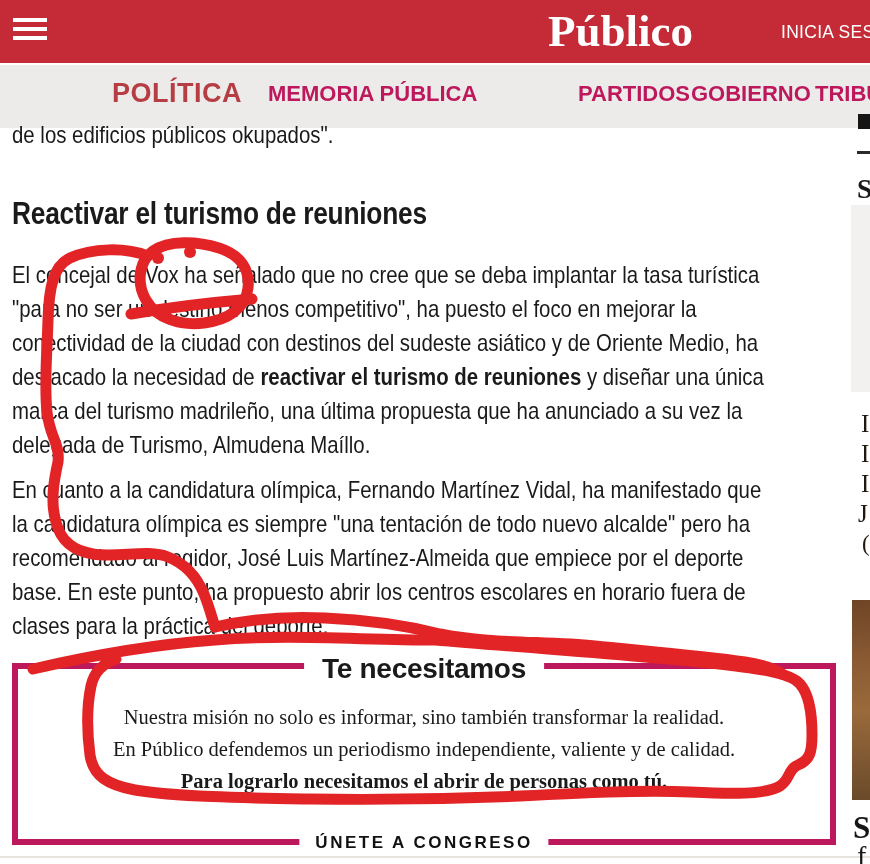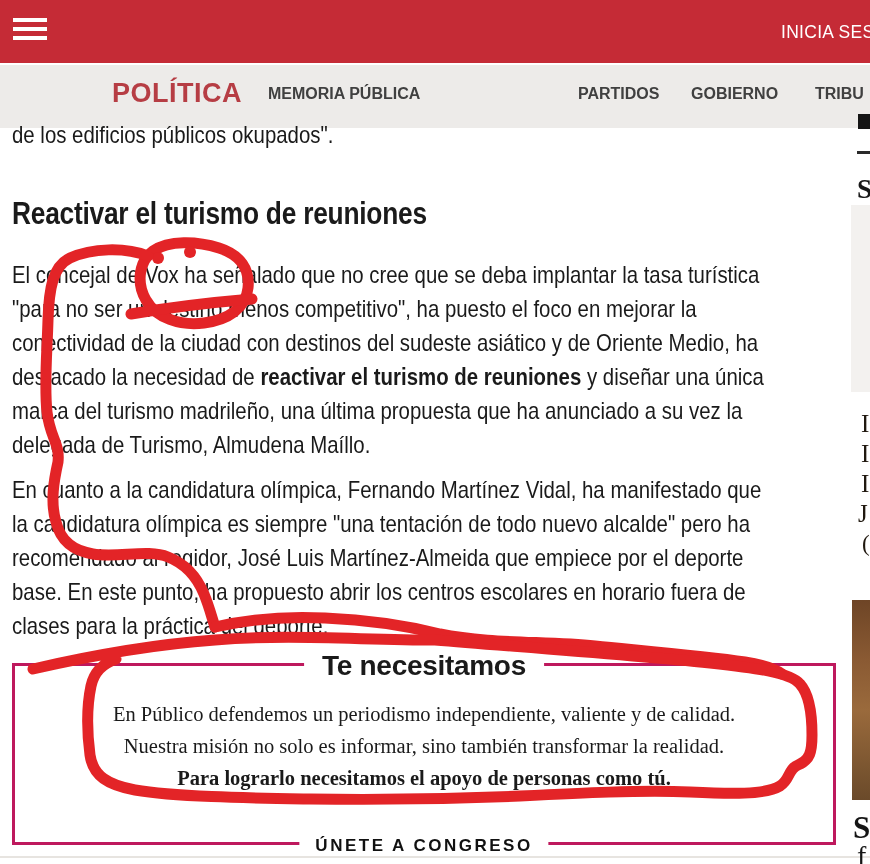--- a/index.html
+++ b/index.html
@@ -10,39 +10,39 @@
   .topbar{position:absolute;left:0;top:0;width:870px;height:63px;background:var(--header_red,#c52b36);}
   .burger{position:absolute;left:13px;top:18px;width:34px;height:26px;cursor:pointer;}
   .burger span{display:block;width:34px;height:4px;background:#fff;margin-bottom:5px;}
   .logo{position:absolute;left:548px;top:6px;font-family:"Liberation Serif",serif;
         font-weight:700;font-size:45px;line-height:50px;color:#fff;white-space:nowrap;}
   .login{position:absolute;left:781px;top:22px;font-size:17.5px;color:#fff;white-space:nowrap;letter-spacing:.3px;}
 
   
   .navbar{position:absolute;left:0;top:65px;width:870px;height:63px;background:var(--nav_bg,#edebe9);}
   .navbar a{position:absolute;top:0;height:57px;line-height:57px;white-space:nowrap;
-            font-weight:700;color:#404040;text-decoration:none;cursor:pointer;font-size:16px;}
+            font-weight:700;color:#be185d;text-decoration:none;cursor:pointer;font-size:22px;}
   .nav-active{left:112px;font-size:27px !important;color:var(--nav_active,#b63d44) !important;letter-spacing:.5px;}
   .n1{left:268px;} .n2{left:461px;} .n3{left:578px;text-align:center;} .n4{left:691px;} .n5{left:815px;}
 
   
   .aline{position:absolute;left:12px;white-space:nowrap;font-size:24px;
          transform:scaleX(.85);transform-origin:0 50%;}
   .intro{top:118px;height:34px;line-height:34px;}
   .heading{position:absolute;left:12px;top:196px;margin:0;font-size:31px;font-weight:700;
            white-space:nowrap;letter-spacing:-.3px;transform:scaleX(.85);transform-origin:0 50%;}
   .para{position:absolute;left:12px;}
   .p1{top:258px;} .p2{top:473px;}
   .para .ln{height:34px;line-height:34px;white-space:nowrap;font-size:24px;
             transform:scaleX(.85);transform-origin:0 50%;}
   .para .ln .b, .promo-lines .b{font-weight:700;}
 
   
   .promo{position:absolute;left:12px;top:663px;width:824px;height:182px;box-sizing:border-box;
-         border:3px solid #be185d;background:#fff;}
+         border:6px solid #be185d;background:#fff;}
   .promo-title{position:absolute;top:-16px;left:50%;transform:translateX(-50%);height:32px;line-height:32px;
          background:#fff;padding:0 18px;font-weight:700;font-size:28px;letter-spacing:-.3px;white-space:nowrap;}
   .promo-lines{position:absolute;top:32px;left:0;width:100%;text-align:center;
          font-family:"Liberation Serif",serif;font-size:20.5px;}
   .promo-lines .ln{height:32px;line-height:32px;white-space:nowrap;}
   .promo-cta{position:absolute;bottom:-15px;left:50%;transform:translateX(-50%);height:22px;line-height:22px;
          background:#fff;padding:0 16px;font-weight:700;font-size:17px;letter-spacing:2.5px;white-space:nowrap;
          color:#111;text-decoration:none;cursor:pointer;}
   .bottom-divider{position:absolute;left:0;top:856px;width:870px;height:2px;background:#e7e4e0;}
 
@@ -73,20 +73,21 @@
 <body>
 
 <div class="page">
 
   <header class="topbar">
     <div class="burger">
       <span></span>
       <span></span>
       <span></span>
     </div>
+    <div class="logo">Público</div>
     <div class="login">INICIA SES</div>
   </header>
 
   <nav class="navbar">
     <a class="nav-active">POLÍTICA</a>
     <a class="n1">MEMORIA PÚBLICA</a>
     <a class="n3">PARTIDOS</a>
     <a class="n4">GOBIERNO</a>
     <a class="n5">TRIBU</a>
   </nav>
@@ -106,23 +107,23 @@
         <div class="ln"><span>En cuanto a la candidatura olímpica, Fernando Martínez Vidal, ha manifestado que</span></div>
         <div class="ln"><span>la candidatura olímpica es siempre "una tentación de todo nuevo alcalde" pero ha</span></div>
         <div class="ln"><span>recomendado al regidor, José Luis Martínez-Almeida que empiece por el deporte</span></div>
         <div class="ln"><span>base. En este punto, ha propuesto abrir los centros escolares en horario fuera de</span></div>
         <div class="ln"><span>clases para la práctica del deporte.</span></div>
       </div>
 
     <section class="promo">
       <div class="promo-title">Te necesitamos</div>
       <div class="promo-lines">
+          <div class="ln"><span>Nuestra misión no solo es informar, sino también transformar la realidad.</span></div>
           <div class="ln"><span>En Público defendemos un periodismo independiente, valiente y de calidad.</span></div>
-          <div class="ln"><span>Nuestra misión no solo es informar, sino también transformar la realidad.</span></div>
-          <div class="ln"><span class="b">Para lograrlo necesitamos el apoyo de personas como tú.</span></div>
+          <div class="ln"><span class="b">Para lograrlo necesitamos el abrir de personas como tú.</span></div>
         </div>
       <a class="promo-cta">ÚNETE A CONGRESO</a>
     </section>
 
     <div class="bottom-divider"></div>
   </main>
 
   <aside class="sidebar">
     <div class="sb-block"></div>
     <div class="sb-dash"></div>

